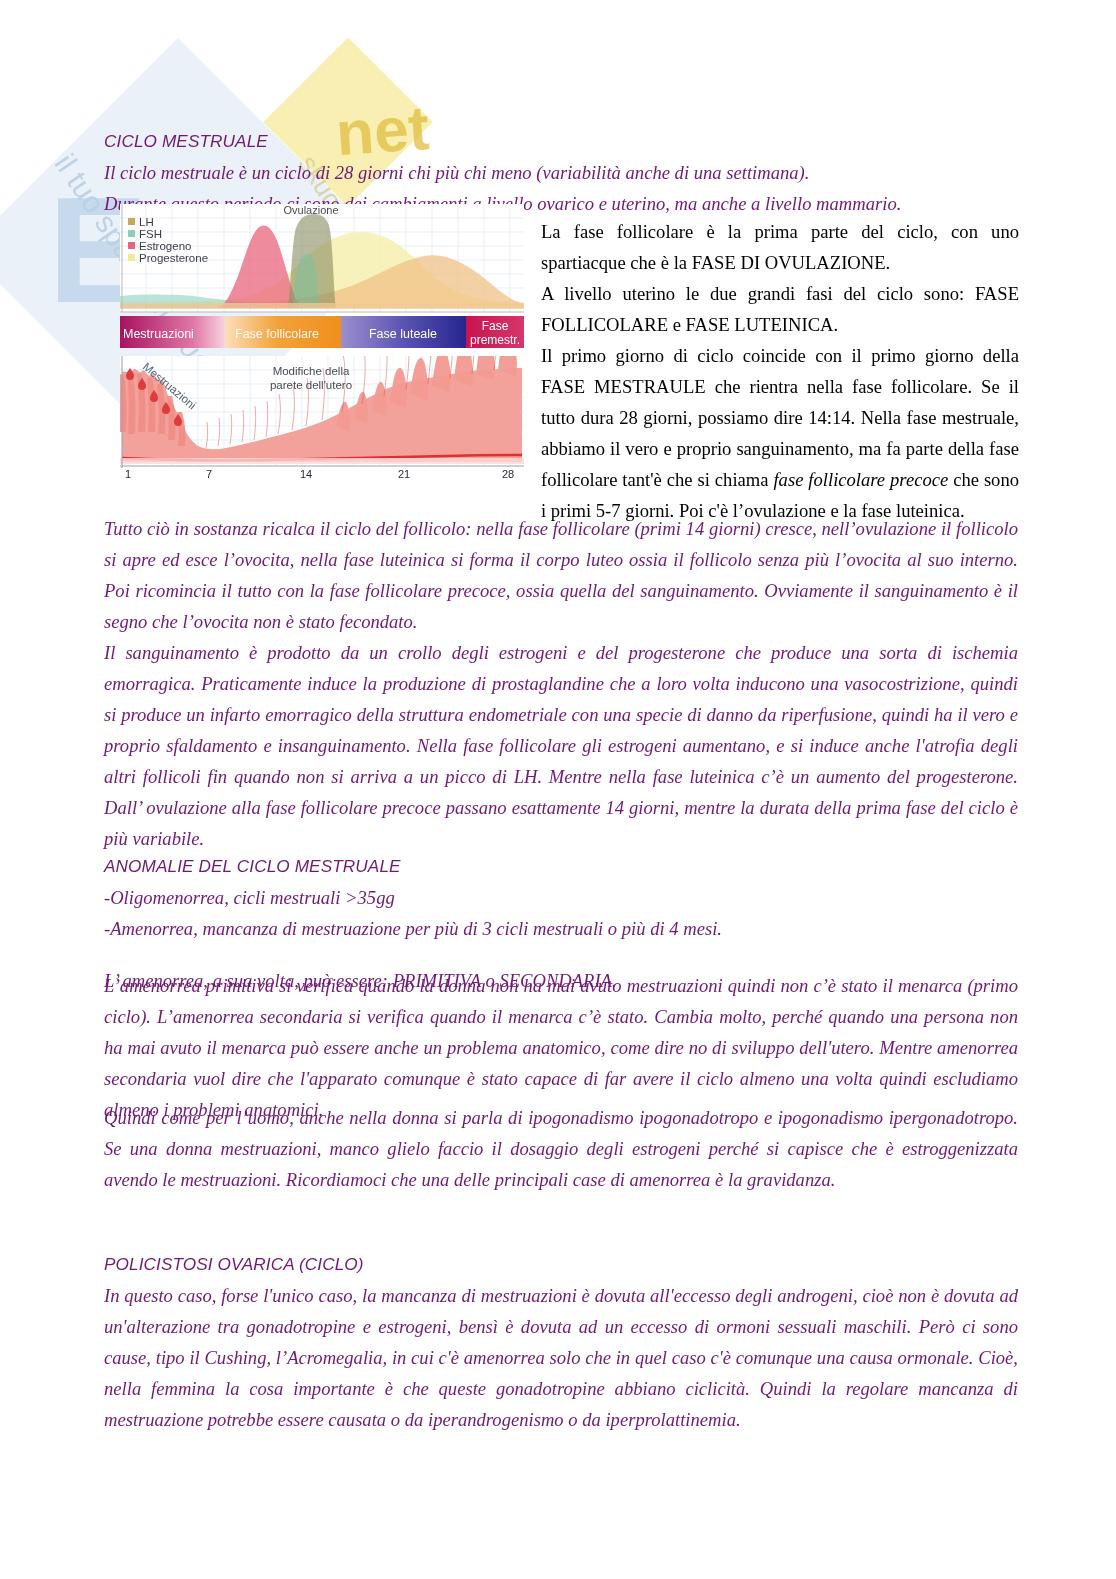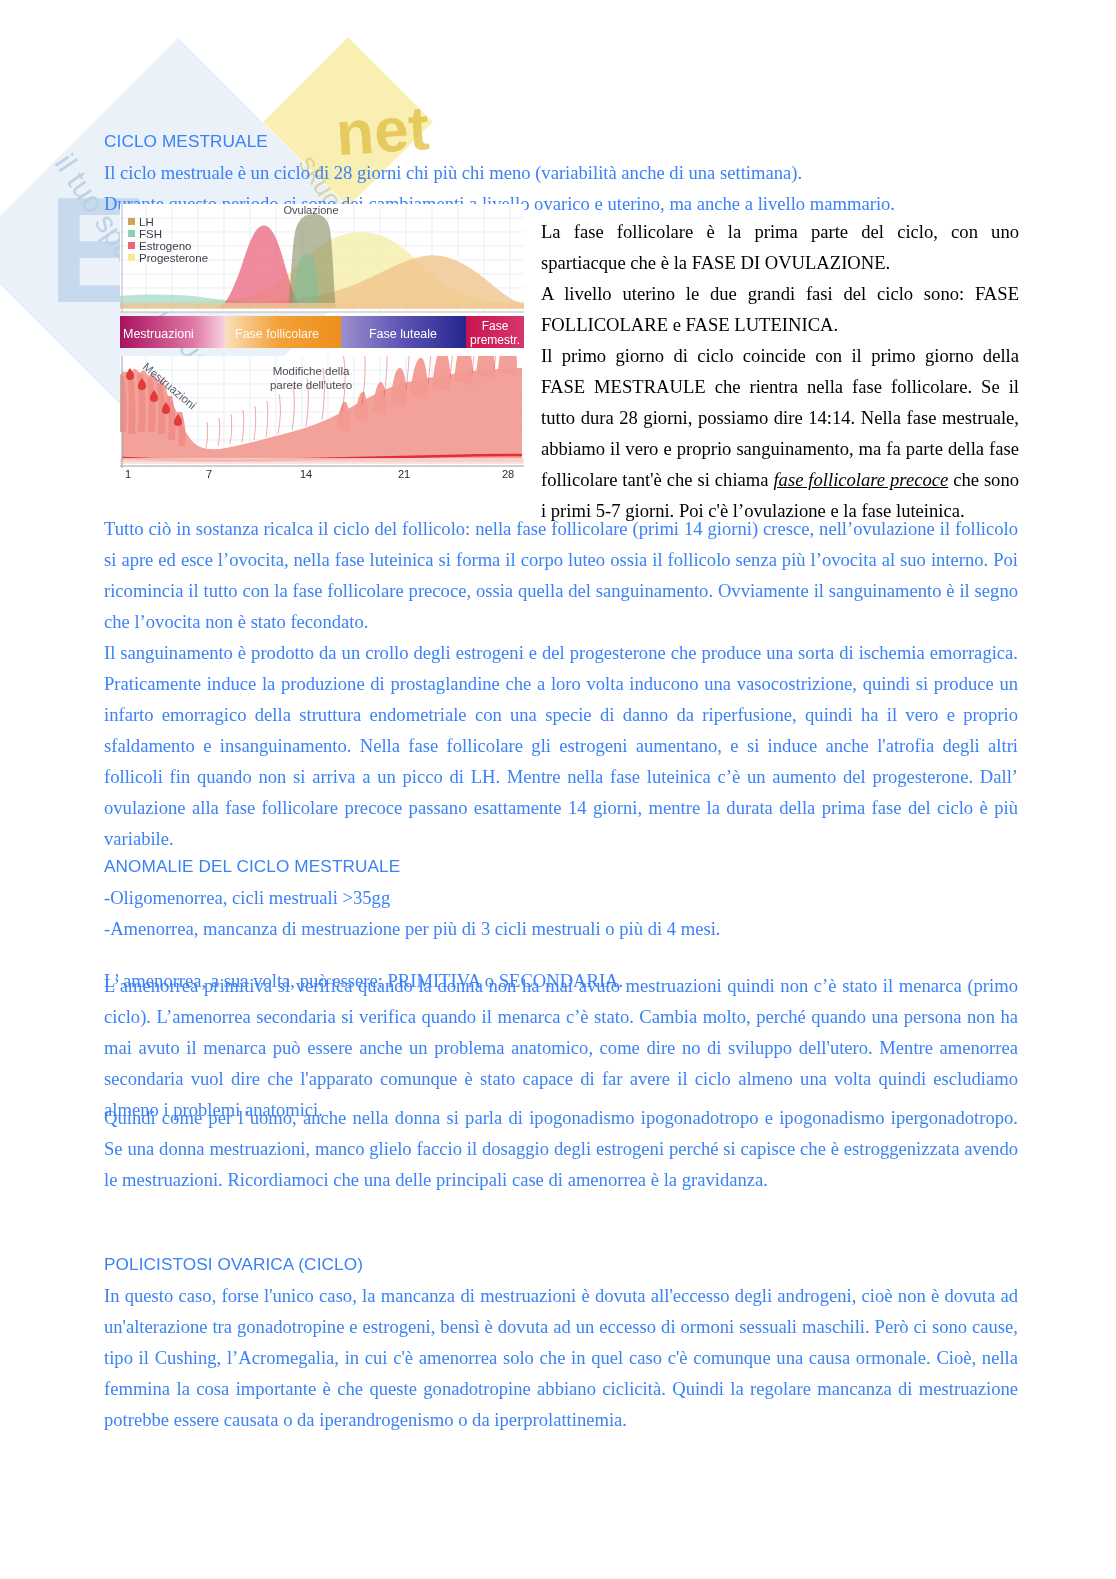--- a/index.html
+++ b/index.html
@@ -99,23 +99,24 @@
 
   
   .content {
     position: relative;
     z-index: 2;
     padding: 0;
   }
   .txt {
     position: absolute;
     font-family: "Liberation Serif", serif;
-    color: #3b82f6;
+    color: #701a75;
     font-size: 18.6px;
     line-height: 31px;
+    font-style: italic;
   }
   .col-left {
     left: 104px;
     width: 914px;
   }
   .just { text-align: justify; }
 
   .heading {
     font-family: "Liberation Sans", sans-serif;
     font-size: 17.2px;
@@ -126,21 +127,21 @@
   .right-col {
     position: absolute;
     left: 541px;
     top: 216px;
     width: 478px;
     font-size: 18.6px;
     line-height: 31px;
     text-align: justify;
   }
   .right-col p { margin: 0; }
-  em { font-style: italic; text-decoration: underline; }
+  em { font-style: italic; }
 
   
   .figure {
     position: absolute;
     left: 106px;
     top: 200px;
     width: 421px;
     height: 291px;
     z-index: 2;
   }

